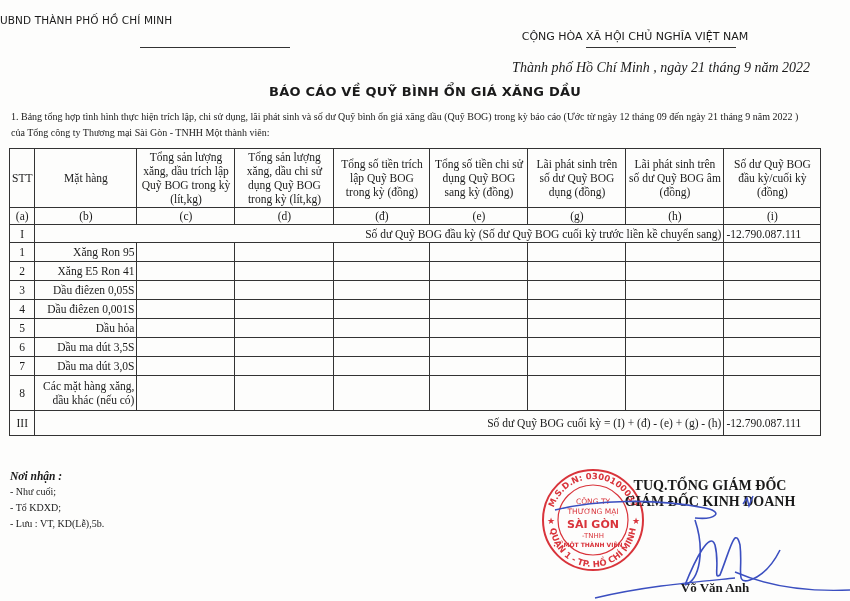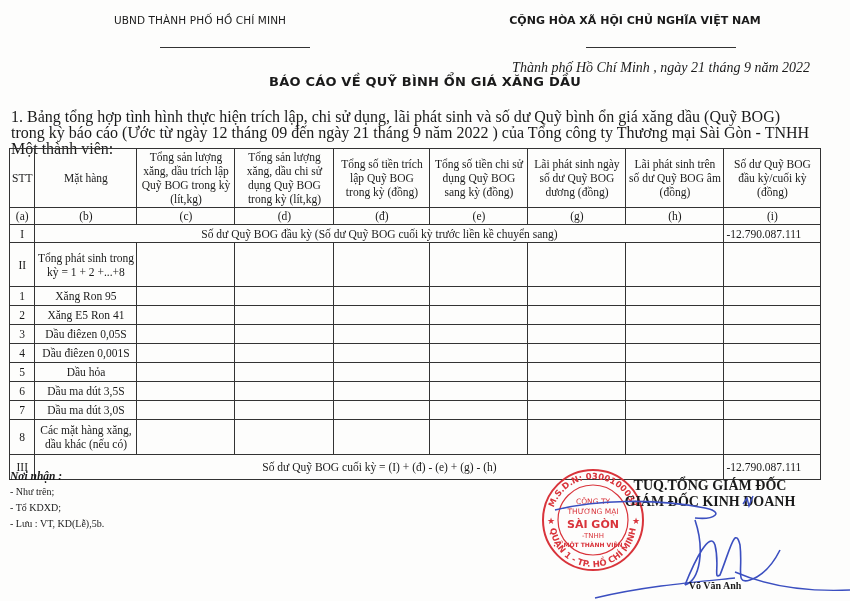--- a/index.html
+++ b/index.html
@@ -2,48 +2,48 @@
 <html><head>
 <meta charset="utf-8">
 <style>
   html, body { margin: 0; padding: 0; }
   body {
     width: 850px; height: 601px; background: #fdfdfc; position: relative; overflow: hidden;
     font-family: "Liberation Serif", serif; color: #1a1a1a;
   }
   .abs { position: absolute; }
   .sans { font-family: "DejaVu Sans", "Liberation Sans", sans-serif; }
-  .hdr-left { left: 0; width: 360px; top: 14px; text-align: center; margin-left: 20px; }
+  .hdr-left { left: 0; width: 360px; top: 14px; text-align: left; }
   .hdr-left .l1 { font-size: 10.5px; letter-spacing: 0.1px; }
   .hdr-left .l2 { font-size: 11px; font-weight: bold; margin-top: 3px; }
   .hdr-left .rule { position: absolute; left: 140px; top: 33px; width: 150px; height: 1px; background: #333; }
   .hdr-right { left: 470px; width: 330px; top: 14px; text-align: center; }
-  .hdr-right .l1 { font-size: 11px; font-weight: bold; }
+  .hdr-right .l1 { font-size: 11px; font-weight: normal; margin-top: 16px; }
   .hdr-right .l2 { font-size: 10.5px; font-weight: bold; margin-top: 4px; }
   .hdr-right .rule { position: absolute; left: 116px; top: 33px; width: 150px; height: 1px; background: #333; }
   .date { left: 510px; top: 60px; font-size: 14px; font-style: italic; width: 300px; text-align: right; }
-  .title { left: 0; width: 850px; top: 74px; text-align: center; font-size: 13px; font-weight: bold; letter-spacing: 0.2px; }
-  .intro { left: 11px; top: 109px; width: 800px; font-size: 16px; line-height: 16px; }
+  .title { left: 0; width: 850px; top: 84px; text-align: center; font-size: 13px; font-weight: bold; letter-spacing: 0.2px; }
+  .intro { left: 11px; top: 109px; width: 800px; font-size: 10px; line-height: 16px; }
   table.bog {
     position: absolute; left: 9px; top: 148px; border-collapse: collapse; table-layout: fixed;
     font-size: 11.5px;
   }
   table.bog td, table.bog th {
     border: 1.5px solid #333; padding: 0 2px; font-weight: normal; line-height: 14px;
     vertical-align: middle;
   }
   table.bog th { text-align: center; }
   .c { text-align: center; }
   .r { text-align: left; }
-  .l { text-align: center; }
+  .l { text-align: right; }
   .recv { left: 10px; top: 468px; font-size: 11px; line-height: 16px; }
   .recv .head { font-weight: bold; font-style: italic; font-size: 11.5px; }
   .recv .item { font-size: 10px; }
   .sign { left: 590px; top: 478px; width: 240px; text-align: center; font-size: 14px; font-weight: bold; line-height: 16px; }
-  .signer { left: 640px; top: 580px; width: 150px; text-align: center; font-size: 10px; font-weight: bold; }
+  .signer { left: 640px; top: 580px; width: 150px; text-align: center; font-size: 13px; font-weight: bold; }
 </style>
 </head>
 <body>
 
 <div class="abs hdr-left sans">
   <div class="l1">UBND THÀNH PHỐ HỒ CHÍ MINH</div>
   <div class="rule"></div>
 </div>
 
 <div class="abs hdr-right sans">
@@ -70,51 +70,40 @@
       <col style="width:97px">
   </colgroup>
   <tbody>
       <tr style="height:59px">
     <th>STT</th>
     <th>Mặt hàng</th>
     <th>Tổng sản lượng xăng, dầu trích lập Quỹ BOG trong kỳ (lít,kg)</th>
     <th>Tổng sản lượng xăng, dầu chi sử dụng Quỹ BOG trong kỳ (lít,kg)</th>
     <th>Tổng số tiền trích lập Quỹ BOG trong kỳ (đồng)</th>
     <th>Tổng số tiền chi sử dụng Quỹ BOG sang kỳ (đồng)</th>
-    <th>Lãi phát sinh ngày số dư Quỹ BOG dương (đồng)</th>
+    <th>Lãi phát sinh trên số dư Quỹ BOG dụng (đồng)</th>
     <th>Lãi phát sinh trên số dư Quỹ BOG âm (đồng)</th>
     <th>Số dư Quỹ BOG đầu kỳ/cuối kỳ (đồng)</th>
   </tr>
   <tr style="height:17px">
     <td class="c">(a)</td>
     <td class="c">(b)</td>
     <td class="c">(c)</td>
     <td class="c">(d)</td>
     <td class="c">(đ)</td>
     <td class="c">(e)</td>
     <td class="c">(g)</td>
     <td class="c">(h)</td>
     <td class="c">(i)</td>
   </tr>
   <tr style="height:18px">
     <td class="c">I</td>
     <td class="l" colspan="7">Số dư Quỹ BOG đầu kỳ (Số dư Quỹ BOG cuối kỳ trước liền kề chuyển sang)</td>
     <td class="r">-12.790.087.111</td>
   </tr>
-  <tr style="height:44px">
-    <td class="c">II</td>
-    <td class="l">Tổng phát sinh trong kỳ = 1 + 2 +...+8</td>
-    <td></td>
-    <td></td>
-    <td></td>
-    <td></td>
-    <td></td>
-    <td></td>
-    <td></td>
-  </tr>
   <tr style="height:19px">
     <td class="c">1</td>
     <td class="l">Xăng Ron 95</td>
     <td></td>
         <td></td>
         <td></td>
         <td></td>
         <td></td>
         <td></td>
         <td></td>
@@ -199,21 +188,21 @@
   <tr style="height:25px">
     <td class="c">III</td>
     <td class="l" colspan="7">Số dư Quỹ BOG cuối kỳ = (I) + (đ) - (e) + (g) - (h)</td>
     <td class="r">-12.790.087.111</td>
   </tr>
 </tbody>
   </table>
 
 <div class="abs recv">
   <div class="head">Nơi nhận :</div>
-  <div class="item">- Như trên;</div>
+  <div class="item">- Như cuối;</div>
   <div class="item">- Tổ KDXD;</div>
   <div class="item">- Lưu : VT, KD(Lễ),5b.</div>
 </div>
 
 <svg class="abs" style="left:538px;top:462px" width="110" height="112" viewBox="0 0 110 112">
   <defs>
     <path id="ringTop" d="M14,58 A41,41 0 0,1 96,58"></path>
     <path id="ringBot" d="M12,62 A43,43 0 0,0 98,62"></path>
   </defs>
   <circle cx="55" cy="58" r="50" fill="none" stroke="#d9343b" stroke-width="2"></circle>

